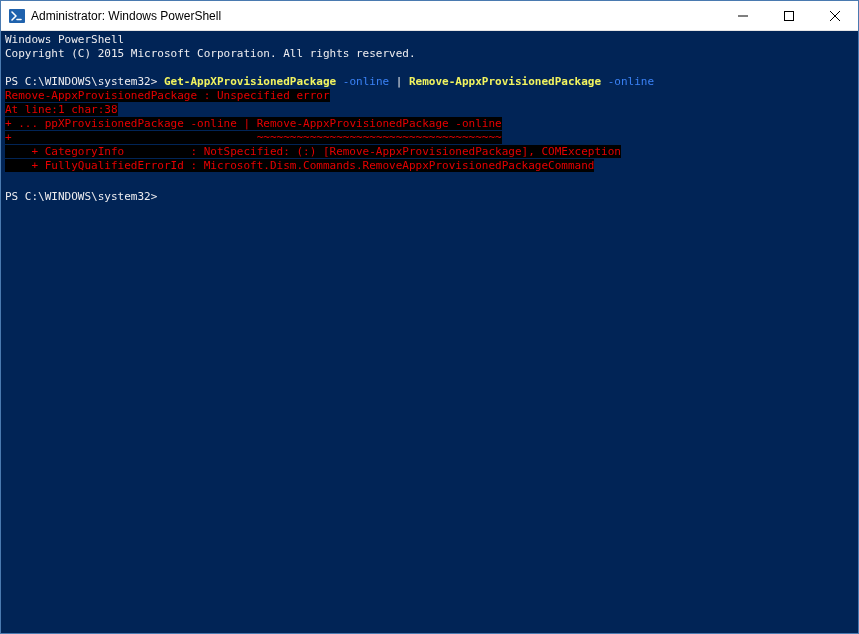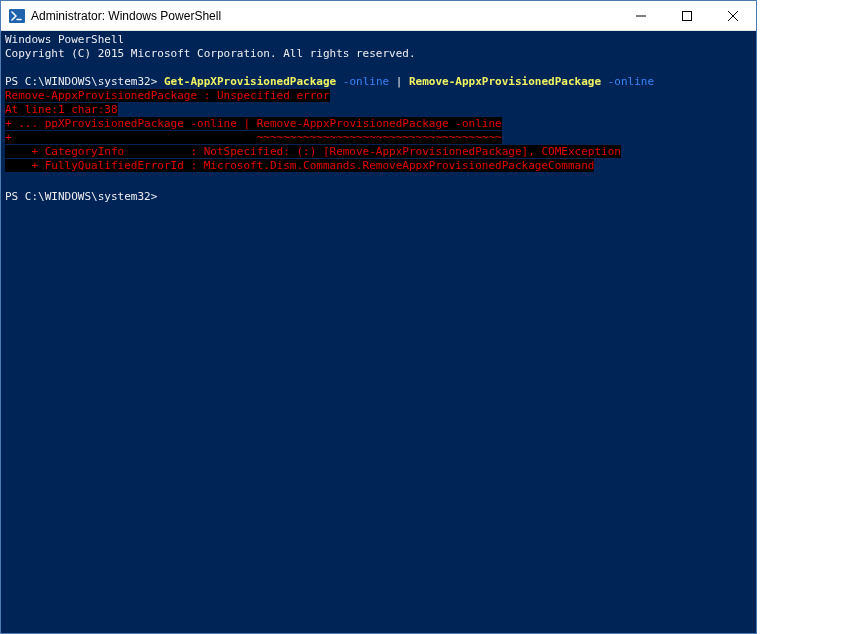--- a/index.html
+++ b/index.html
@@ -6,21 +6,21 @@
       margin: 0;
       padding: 0;
       box-sizing: border-box;
     }
     body {
       font-family: "Segoe UI", Tahoma, sans-serif;
       background: #ffffff;
       overflow: hidden;
     }
     .window {
-      width: 757px;
+      width: 859px;
       height: 634px;
       border: 1px solid #4a7ab0;
       background: #ffffff;
       display: flex;
       flex-direction: column;
     }
     .titlebar {
       height: 30px;
       background: #ffffff;
       display: flex;

